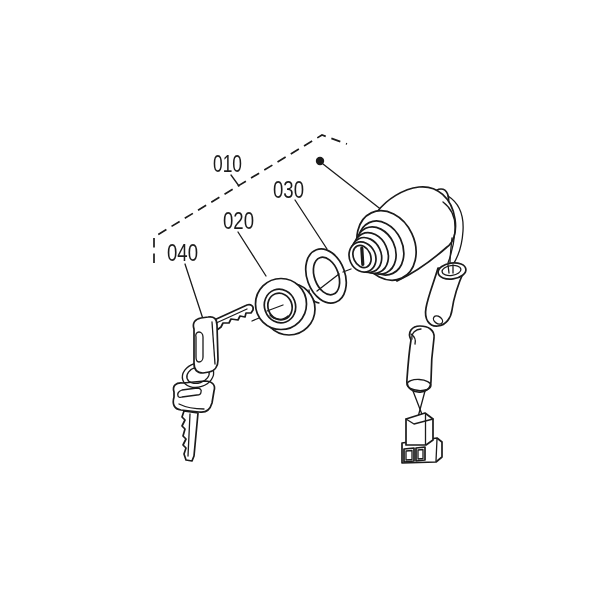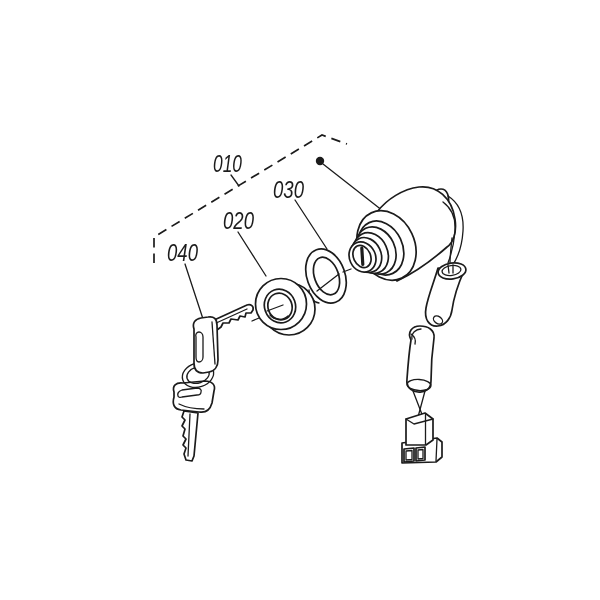--- a/index.html
+++ b/index.html
@@ -3,21 +3,21 @@
 <meta charset="utf-8">
 <style>
   :root { --ink:#1c1c1c; --paper:#ffffff; }
   html,body { margin:0; padding:0; }
   body {
     width:600px; height:600px;
     background:var(--paper);
     font-family:"Liberation Sans", sans-serif;
     overflow:hidden;
   }
-  .stage { width:600px; height:600px; position:relative;font-style:italic; }
+  .stage { width:600px; height:600px; position:relative; }
   svg text {
     font-family:"Liberation Sans", sans-serif;
     font-size:23px;
     fill:var(--ink);
   }
   .th  { fill:none; stroke:var(--ink); stroke-width:1.3; stroke-linecap:round; stroke-linejoin:round; }
   .fw  { fill:#ffffff; stroke:var(--ink); stroke-width:1.7; stroke-linecap:round; stroke-linejoin:round; }
   .dash{ fill:none; stroke:var(--ink); stroke-width:1.7; stroke-dasharray:9.5 6; stroke-linecap:butt; }
   .dot { fill:var(--ink); stroke:none; }
 </style>

